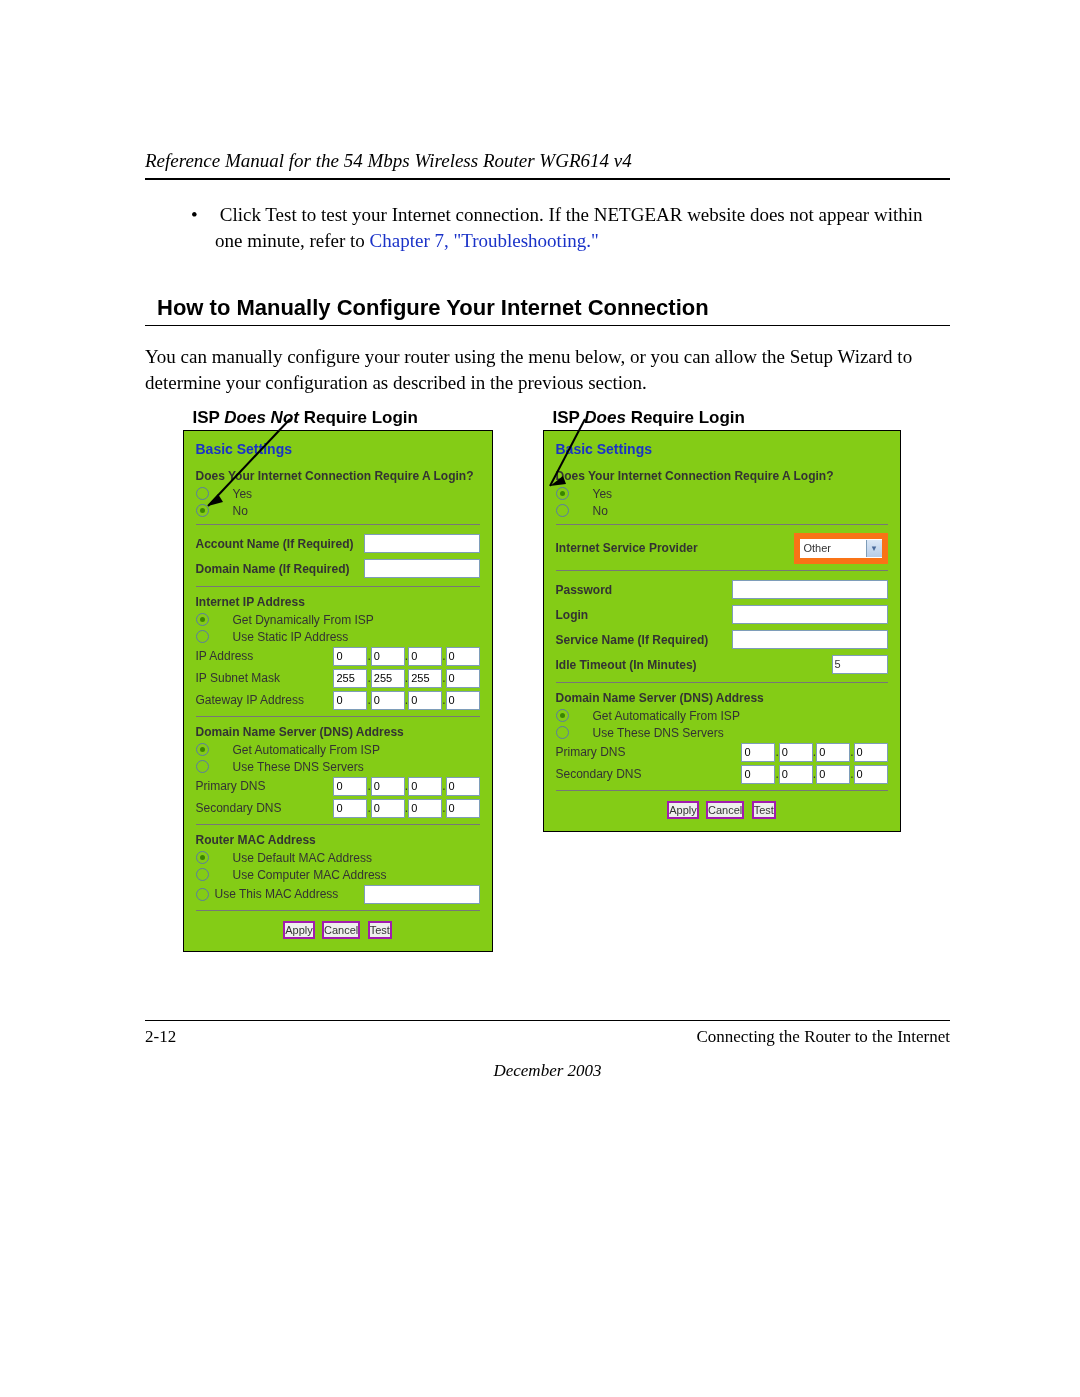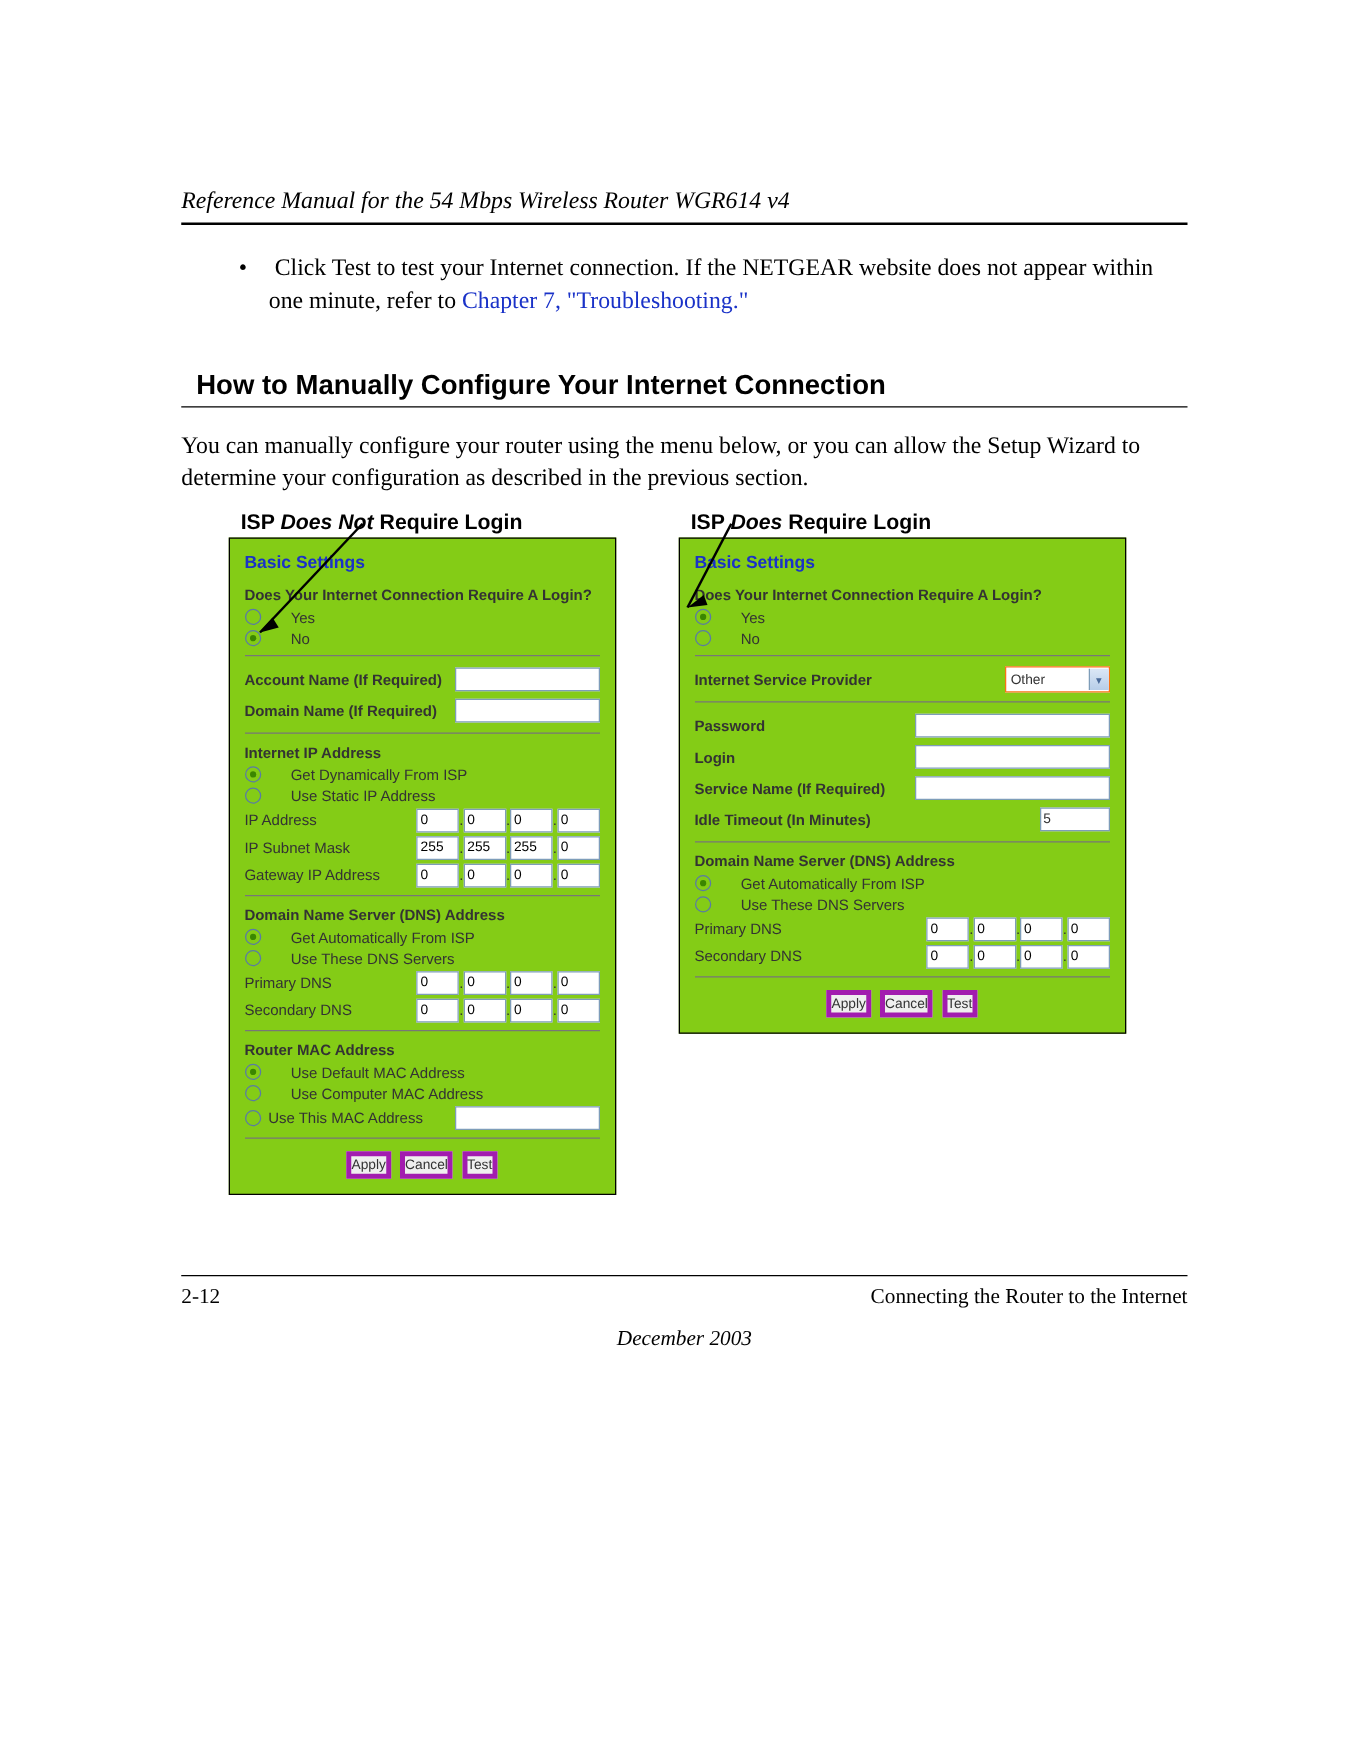--- a/index.html
+++ b/index.html
@@ -21,24 +21,24 @@
   .panel.right{width:358px;}
   .panel .title{color:#1a32c8;font-weight:700;font-size:14px;margin-bottom:12px;}
   .panel hr{border:none;border-top:1px solid #777;margin:6px 0 8px 0;}
   .panel .section-head{font-weight:700;margin-top:4px;margin-bottom:4px;}
   .row{display:flex;align-items:center;margin:3px 0;gap:20px;}
   .row .lab{flex:1;padding-left:4px;}
   .radio{width:11px;height:11px;border:1px solid #5a7aa6;border-radius:50%;display:inline-flex;align-items:center;justify-content:center;flex:none;}
   .radio .dot{width:5px;height:5px;background:#3b8600;border-radius:50%;}
   .ip-cell{width:28px;height:17px;border:1px solid #7e9db9;font-size:11px;padding:0 2px;line-height:17px;color:#000;background:#fff;}
   .wide-input{width:110px;height:17px;border:1px solid #7e9db9;font-size:11px;padding:0 2px;line-height:17px;background:#fff;}
-  .select{width:78px;height:19px;border:1px solid #f97316;font-size:11px;display:flex;align-items:center;justify-content:space-between;padding:0 0 0 4px;background:#fff;}
+  .select{width:78px;height:19px;border:6px solid #f97316;font-size:11px;display:flex;align-items:center;justify-content:space-between;padding:0 0 0 4px;background:#fff;}
   .select .chev{width:15px;height:17px;background:linear-gradient(#dbe7f6,#b7cde8);border-left:1px solid #7e9db9;display:flex;align-items:center;justify-content:center;color:#4a6a9a;font-size:9px;}
   .btn-row{text-align:center;margin-top:10px;}
-  .btn{display:inline-block;border:4px solid #a21caf;background:#efefef;font:11px Tahoma,Arial,sans-serif;padding:1px 0;margin:0 2px;}
+  .btn{display:inline-block;border:2px solid #a21caf;background:#efefef;font:11px Tahoma,Arial,sans-serif;padding:1px 0;margin:0 2px;}
   .ip4{display:flex;align-items:center;gap:0;}
   .fld-row{display:flex;align-items:center;margin:3px 0;}
   .fld-row .fld-label{flex:1;}
   .fig-caption{font-family:Helvetica,Arial,sans-serif;font-weight:700;font-size:15px;margin:16px 0 0 0;}
   .footer{padding:0 130px 0 145px;}
   .foot-line{display:flex;justify-content:space-between;font-size:17px;margin-top:6px;}
   .foot-date{text-align:center;font-style:italic;font-size:17px;margin-top:14px;}
   
   .arrow{position:absolute;pointer-events:none;}
 </style>

